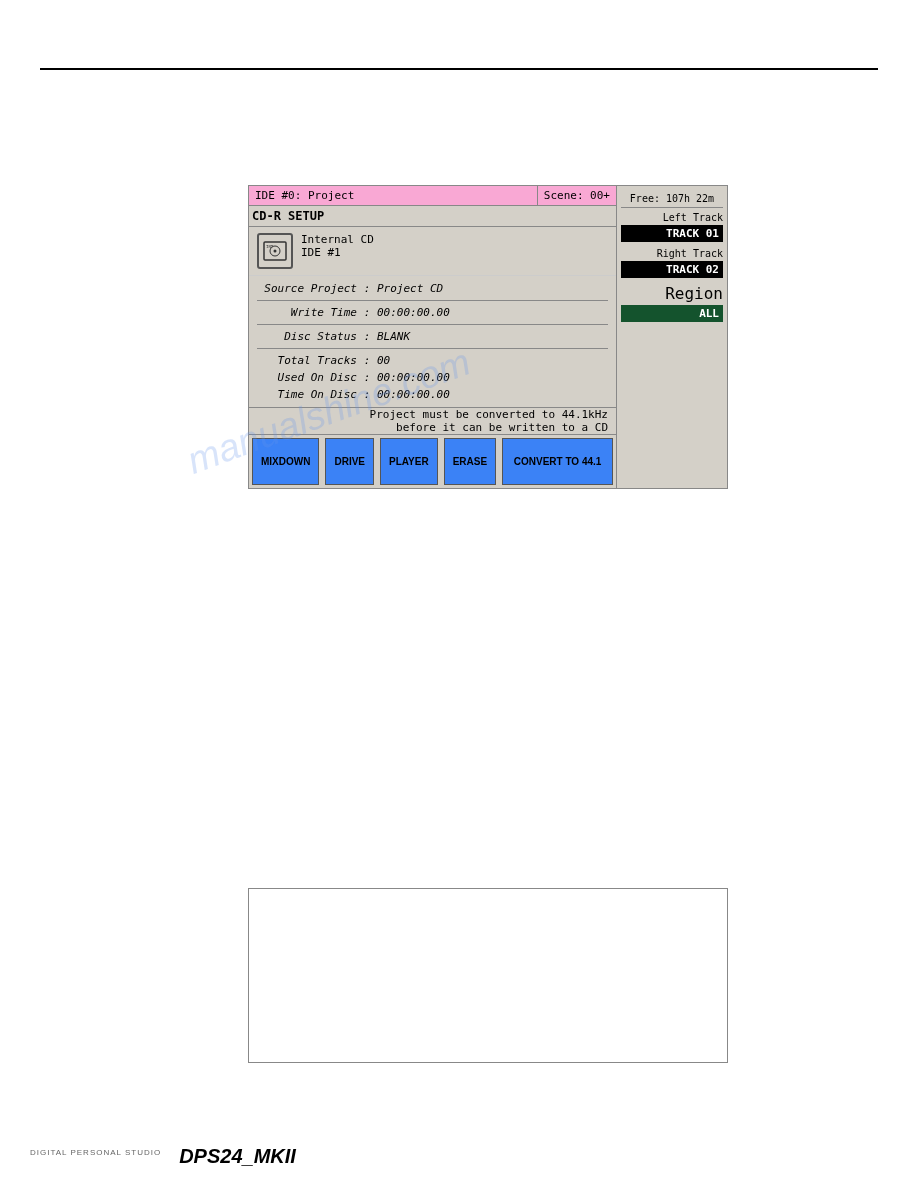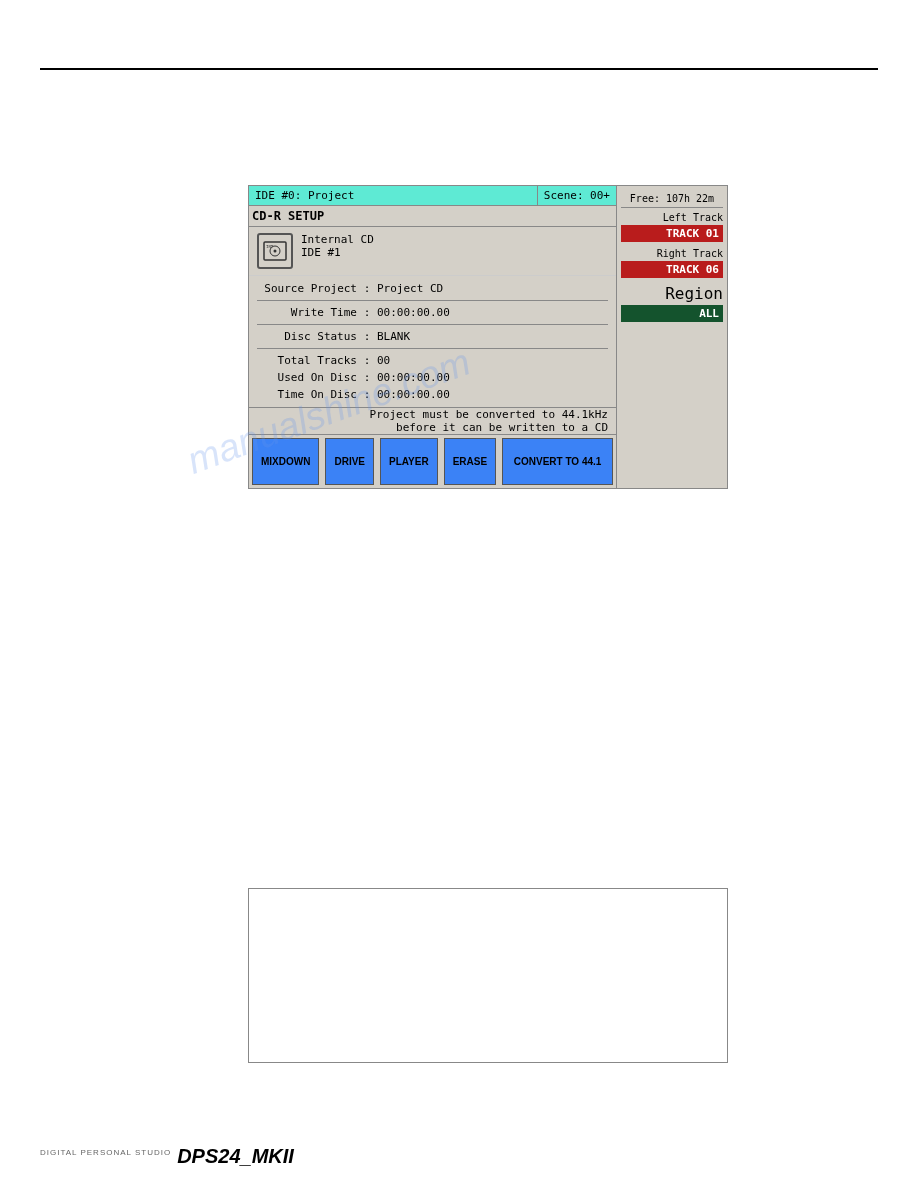--- a/index.html
+++ b/index.html
@@ -42,21 +42,21 @@
     .main-section {
       flex: 1;
       border-right: 1px solid #888;
     }
 
     
     .header-row {
       display: flex;
       flex-direction: row;
       border-bottom: 1px solid #888;
-      background: #5eead4;
+      background: #f9a8d4;
     }
 
     .project-info {
       flex: 1;
       padding: 3px 6px;
       font-size: 11px;
       font-family: monospace;
       border-right: 1px solid #888;
     }
 
@@ -110,20 +110,21 @@
     
     .info-section {
       padding: 4px 8px;
     }
 
     .info-row {
       display: flex;
       font-size: 11px;
       font-family: monospace;
       padding: 2px 0;
+      font-style: italic;
     }
 
     .info-label {
       width: 100px;
       text-align: right;
     }
 
     .info-sep {
       width: 20px;
       text-align: center;
@@ -188,21 +189,21 @@
     }
 
     .track-label {
       font-size: 10px;
       font-family: monospace;
       text-align: right;
       margin-bottom: 2px;
     }
 
     .track-value {
-      background: #b91c1c;
+      background: #000000;
       color: #fff;
       font-size: 11px;
       font-family: monospace;
       text-align: right;
       padding: 2px 4px;
       margin-bottom: 6px;
       font-weight: bold;
     }
 
     .region-label {
@@ -244,24 +245,24 @@
       width: 480px;
       height: 175px;
       border: 1px solid #888;
       background: #fff;
     }
 
     
     .footer {
       position: absolute;
       bottom: 20px;
-      left: 40px;
+      left: 30px;
       display: flex;
       align-items: center;
-      gap: 6px;
+      gap: 18px;
     }
 
     .footer-small {
       font-size: 8px;
       color: #666;
       font-family: Arial, sans-serif;
       text-transform: uppercase;
       letter-spacing: 1px;
     }
 
@@ -353,21 +354,21 @@
         <button class="btn">ERASE</button>
         <button class="btn btn-wide">CONVERT TO 44.1</button>
       </div>
     </div>
 
     <div class="right-panel">
       <div class="free-info">Free: 107h 22m</div>
       <div class="track-label">Left Track</div>
       <div class="track-value">TRACK 01</div>
       <div class="track-label">Right Track</div>
-      <div class="track-value">TRACK 06</div>
+      <div class="track-value">TRACK 02</div>
       <div class="region-label">Region</div>
       <div class="region-value">ALL</div>
     </div>
 
   </div>
 </div>
 
 <div class="watermark">manualshine.com</div>
 
 <div class="bottom-box"></div>

